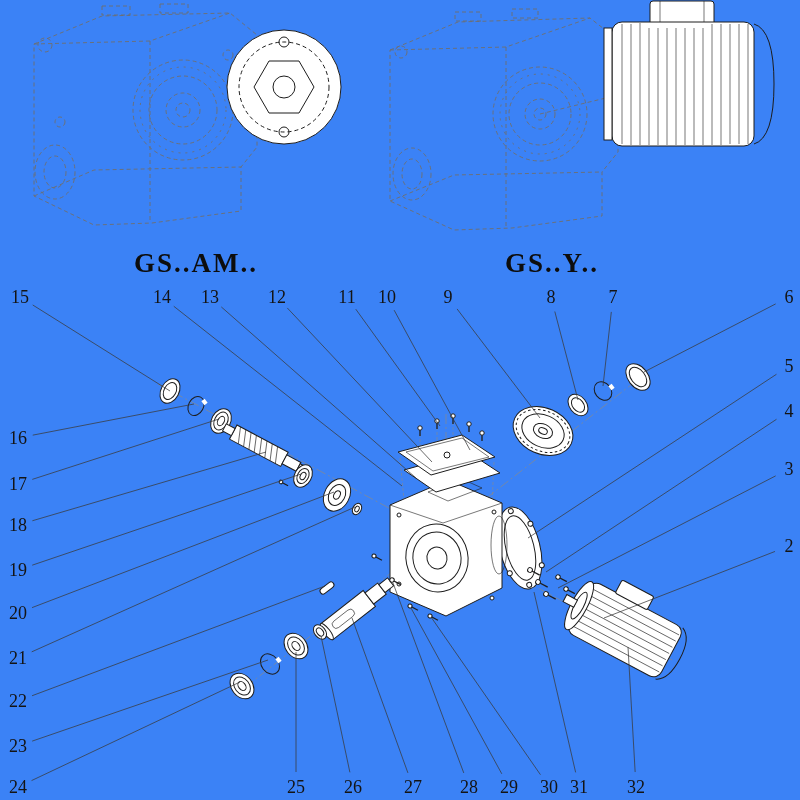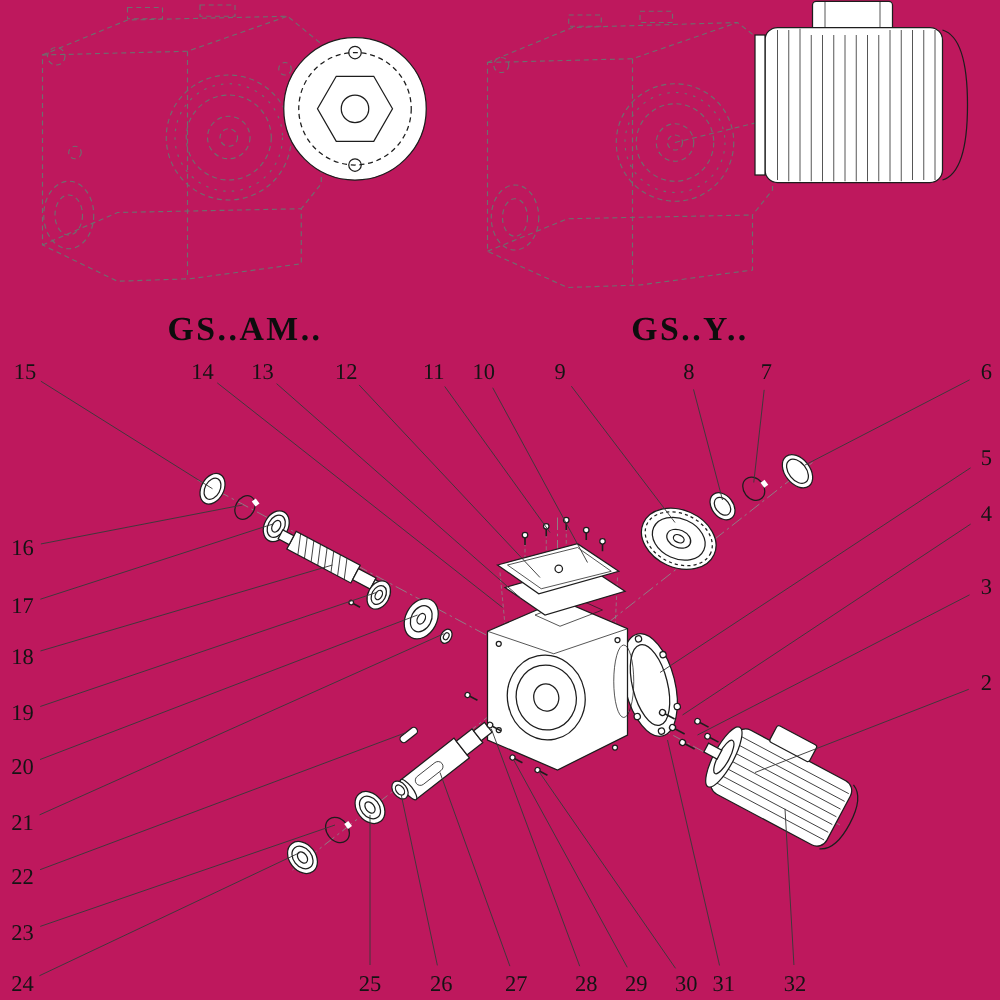--- a/index.html
+++ b/index.html
@@ -1,16 +1,16 @@
 <!DOCTYPE html>
 <html><head>
 <meta charset="utf-8">
 <style>
   html,body{margin:0;padding:0;background:#fff;}
-  .stage{position:relative;width:800px;height:800px;background:#be185d;overflow:hidden;}
+  .stage{position:relative;width:800px;height:800px;background:#3b82f6;overflow:hidden;}
   svg{display:block;}
   .sketch{fill:none;stroke:#6e6e6e;stroke-width:0.9;}
   .solid{fill:#ffffff;stroke:#1d1d1d;stroke-width:1;}
   .thin{stroke-width:0.6;}
   .axis{stroke:#8a8a8a;stroke-width:0.7;fill:none;}
   .helper{stroke:#8a8a8a;stroke-width:0.6;fill:none;}
   .screws line{stroke:#1d1d1d;stroke-width:1.3;}
   .screws circle{fill:#ffffff;stroke:#1d1d1d;stroke-width:1;}
   .leader{stroke:#3a3a3a;stroke-width:0.75;}
   .callout{font-family:"Liberation Serif",serif;font-size:18px;fill:#141414;}

